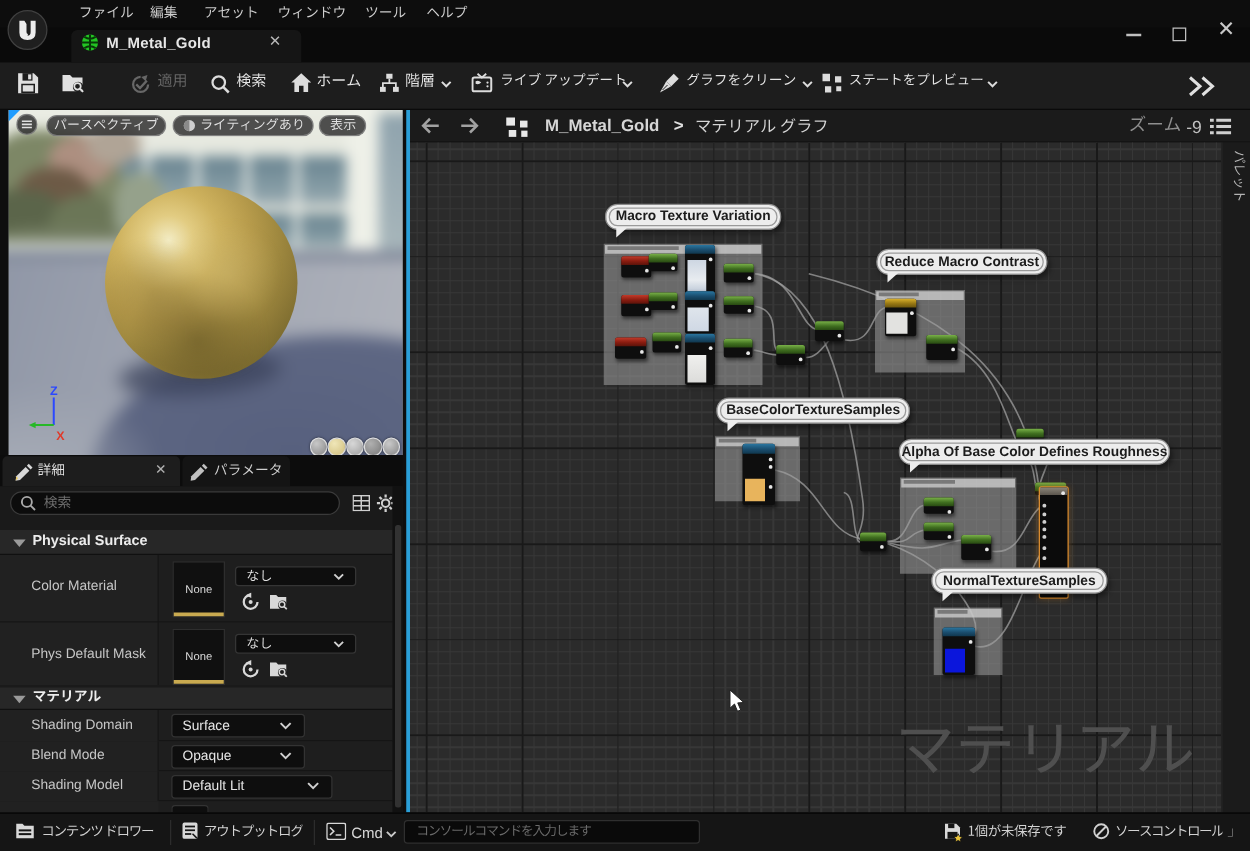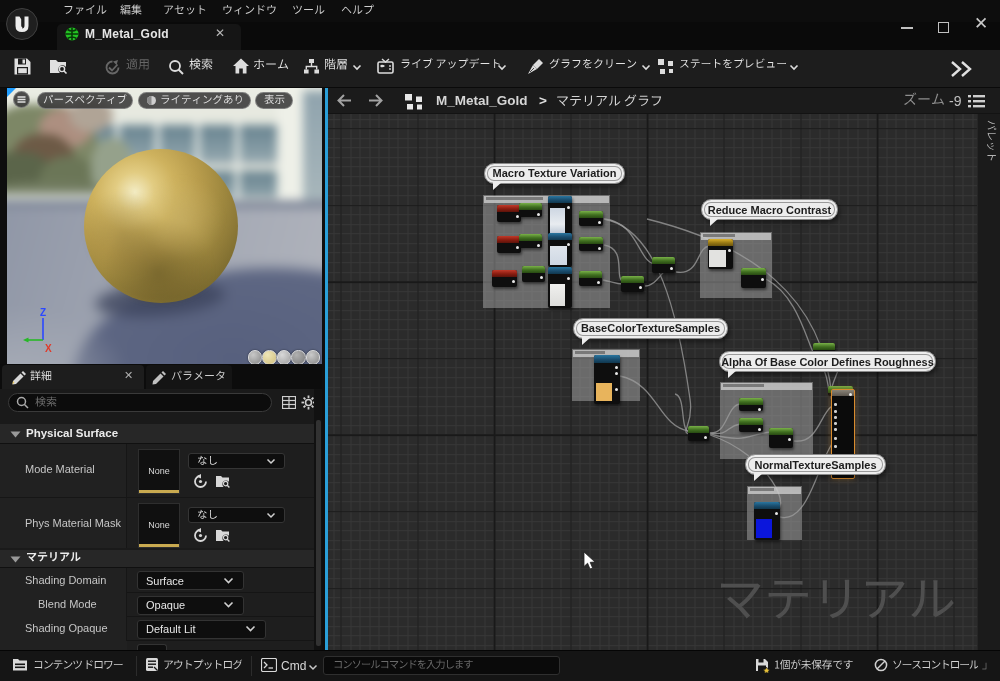--- a/index.html
+++ b/index.html
@@ -278,21 +278,21 @@
       </g>
     </svg>
 <div class="abs" style="left:0px;top:424px;width:314px;height:20px;background:#272727;border-bottom:1px solid #101010"></div>
 <svg class="abs" style="left:10px;top:431.0px" width="11" height="7" viewBox="0 0 11 7">
       <path d="M0.5 0.5 H10.5 L5.5 6.5 Z" fill="#9a9a9a"></path>
     </svg>
 <div class="abs" style="left:26px;top:427.0px;font-size:11.5px;font-weight:bold;color:#ececec">Physical Surface</div>
 <div class="abs" style="left:0px;top:444px;width:314px;height:104px;background:#1e1e1e"></div>
 <div class="abs" style="left:0px;top:444px;width:127px;height:104px;background:#212121;border-right:1px solid #161616"></div>
 <div class="abs" style="left:0px;top:497px;width:314px;height:1px;background:#161616"></div>
-<div class="abs" style="left:25px;top:463px;font-size:11px;color:#c6c6c6">Mode Material</div>
+<div class="abs" style="left:25px;top:463px;font-size:11px;color:#c6c6c6">Color Material</div>
 <div class="abs" style="left:138px;top:449px;width:42px;height:45px;background:#101010;border:1px solid #2e2e2e">
       <div class="abs" style="left:0;top:16px;width:40px;height:12px;font-size:9px;color:#dadada;text-align:center">None</div>
       <div class="abs" style="left:0;top:40px;width:40px;height:2.5px;background:#c9aa50"></div>
     </div>
 <div class="abs row" style="left:188px;top:453px;width:97px;height:16px;background:#0e0e0e;border:1px solid #353535;border-radius:3px;padding-left:8px">
       <svg width="21" height="13" viewBox="0 0 21 13">
         <path d="M1 2.6Q1.3 2.7 1.6 2.7Q2 2.7 2.3 2.7Q2.9 2.7 3.5 2.6Q4.1 2.6 4.7 2.5Q5.4 2.3 6 2.1L6 2.9Q5.5 3.1 4.9 3.2Q4.3 3.3 3.6 3.4Q2.9 3.4 2.3 3.4Q2 3.4 1.7 3.4Q1.4 3.4 1.1 3.4ZM4.7 0.9Q4.7 1.2 4.6 1.5Q4.5 1.9 4.4 2.4Q4.3 2.8 4.1 3.2Q3.9 3.9 3.5 4.8Q3.1 5.6 2.7 6.4Q2.2 7.2 1.8 7.8L1 7.3Q1.3 6.9 1.7 6.4Q2 5.9 2.3 5.3Q2.7 4.7 2.9 4.2Q3.2 3.6 3.3 3.1Q3.5 2.6 3.6 2Q3.8 1.4 3.8 0.8ZM7.2 4.1Q7.2 4.5 7.2 4.7Q7.2 5 7.2 5.3Q7.2 5.5 7.2 5.9Q7.2 6.3 7.3 6.8Q7.3 7.2 7.3 7.6Q7.3 8 7.3 8.3Q7.3 8.7 7.1 9Q6.9 9.4 6.5 9.6Q6.1 9.8 5.5 9.8Q4.9 9.8 4.4 9.6Q4 9.5 3.7 9.1Q3.4 8.8 3.4 8.3Q3.4 7.8 3.7 7.4Q3.9 7.1 4.4 6.9Q4.9 6.7 5.5 6.7Q6.4 6.7 7.1 6.9Q7.8 7.2 8.4 7.6Q9 7.9 9.5 8.3L9 9Q8.7 8.7 8.3 8.5Q8 8.2 7.5 7.9Q7.1 7.7 6.5 7.5Q6 7.4 5.5 7.4Q4.9 7.4 4.5 7.6Q4.2 7.8 4.2 8.2Q4.2 8.6 4.5 8.8Q4.8 9 5.4 9Q5.8 9 6.1 8.9Q6.3 8.7 6.4 8.5Q6.5 8.3 6.5 8Q6.5 7.7 6.5 7.2Q6.5 6.7 6.5 6.2Q6.5 5.7 6.4 5.1Q6.4 4.6 6.4 4.1ZM9.3 4.4Q9 4.2 8.6 3.9Q8.2 3.6 7.7 3.4Q7.3 3.1 6.9 3L7.3 2.3Q7.6 2.5 8 2.6Q8.3 2.8 8.7 3Q9 3.2 9.3 3.4Q9.6 3.6 9.8 3.7Z M14.1 1.1Q14 1.3 14 1.6Q14 1.9 14 2.1Q14 2.6 13.9 3.2Q13.9 3.9 13.9 4.6Q13.9 5.3 13.9 6Q13.8 6.8 13.8 7.4Q13.8 7.9 14.1 8.3Q14.3 8.6 14.7 8.8Q15.1 8.9 15.6 8.9Q16.3 8.9 16.9 8.7Q17.4 8.5 17.9 8.2Q18.3 7.9 18.7 7.5Q19 7.2 19.3 6.7L19.9 7.5Q19.7 7.8 19.3 8.2Q18.9 8.6 18.3 9Q17.8 9.3 17.1 9.6Q16.4 9.8 15.5 9.8Q14.8 9.8 14.2 9.5Q13.6 9.3 13.3 8.8Q13 8.3 13 7.4Q13 7 13 6.4Q13 5.8 13 5.2Q13 4.6 13.1 4Q13.1 3.4 13.1 2.9Q13.1 2.4 13.1 2.1Q13.1 1.8 13.1 1.6Q13.1 1.3 13 1.1Z" fill="#e0e0e0"></path>
       </svg>
       <svg style="position:absolute;right:8px" width="10" height="7" viewBox="0 0 10 7">
         <path d="M1.5 1.5 L5 5 L8.5 1.5" stroke="#d0d0d0" stroke-width="1.5" fill="none"></path>
@@ -302,21 +302,21 @@
       <path d="M13 7.5 A5.5 5.5 0 1 1 7.5 2" stroke="#d8d8d8" stroke-width="1.8" fill="none"></path>
       <path d="M8 0 L3.5 2.2 L8 4.4 Z" fill="#d8d8d8"></path>
       <circle cx="7.5" cy="7.5" r="1.6" fill="#d8d8d8"></circle>
     </svg>
 <svg class="abs" style="left:215px;top:474px" width="16" height="15" viewBox="0 0 16 15">
       <path d="M1 2 H6 L7.5 3.5 H14 V13 H1 Z" fill="#d8d8d8"></path>
       <circle cx="11" cy="10" r="3.6" fill="#1e1e1e"></circle>
       <circle cx="10.6" cy="9.6" r="2.2" fill="none" stroke="#d8d8d8" stroke-width="1.2"></circle>
       <line x1="12.2" y1="11.2" x2="14.4" y2="13.4" stroke="#d8d8d8" stroke-width="1.4"></line>
     </svg>
-<div class="abs" style="left:25px;top:517px;font-size:11px;color:#c6c6c6">Phys Material Mask</div>
+<div class="abs" style="left:25px;top:517px;font-size:11px;color:#c6c6c6">Phys Default Mask</div>
 <div class="abs" style="left:138px;top:503px;width:42px;height:45px;background:#101010;border:1px solid #2e2e2e">
       <div class="abs" style="left:0;top:16px;width:40px;height:12px;font-size:9px;color:#dadada;text-align:center">None</div>
       <div class="abs" style="left:0;top:40px;width:40px;height:2.5px;background:#c9aa50"></div>
     </div>
 <div class="abs row" style="left:188px;top:507px;width:97px;height:16px;background:#0e0e0e;border:1px solid #353535;border-radius:3px;padding-left:8px">
       <svg width="21" height="13" viewBox="0 0 21 13">
         <path d="M1 2.6Q1.3 2.7 1.6 2.7Q2 2.7 2.3 2.7Q2.9 2.7 3.5 2.6Q4.1 2.6 4.7 2.5Q5.4 2.3 6 2.1L6 2.9Q5.5 3.1 4.9 3.2Q4.3 3.3 3.6 3.4Q2.9 3.4 2.3 3.4Q2 3.4 1.7 3.4Q1.4 3.4 1.1 3.4ZM4.7 0.9Q4.7 1.2 4.6 1.5Q4.5 1.9 4.4 2.4Q4.3 2.8 4.1 3.2Q3.9 3.9 3.5 4.8Q3.1 5.6 2.7 6.4Q2.2 7.2 1.8 7.8L1 7.3Q1.3 6.9 1.7 6.4Q2 5.9 2.3 5.3Q2.7 4.7 2.9 4.2Q3.2 3.6 3.3 3.1Q3.5 2.6 3.6 2Q3.8 1.4 3.8 0.8ZM7.2 4.1Q7.2 4.5 7.2 4.7Q7.2 5 7.2 5.3Q7.2 5.5 7.2 5.9Q7.2 6.3 7.3 6.8Q7.3 7.2 7.3 7.6Q7.3 8 7.3 8.3Q7.3 8.7 7.1 9Q6.9 9.4 6.5 9.6Q6.1 9.8 5.5 9.8Q4.9 9.8 4.4 9.6Q4 9.5 3.7 9.1Q3.4 8.8 3.4 8.3Q3.4 7.8 3.7 7.4Q3.9 7.1 4.4 6.9Q4.9 6.7 5.5 6.7Q6.4 6.7 7.1 6.9Q7.8 7.2 8.4 7.6Q9 7.9 9.5 8.3L9 9Q8.7 8.7 8.3 8.5Q8 8.2 7.5 7.9Q7.1 7.7 6.5 7.5Q6 7.4 5.5 7.4Q4.9 7.4 4.5 7.6Q4.2 7.8 4.2 8.2Q4.2 8.6 4.5 8.8Q4.8 9 5.4 9Q5.8 9 6.1 8.9Q6.3 8.7 6.4 8.5Q6.5 8.3 6.5 8Q6.5 7.7 6.5 7.2Q6.5 6.7 6.5 6.2Q6.5 5.7 6.4 5.1Q6.4 4.6 6.4 4.1ZM9.3 4.4Q9 4.2 8.6 3.9Q8.2 3.6 7.7 3.4Q7.3 3.1 6.9 3L7.3 2.3Q7.6 2.5 8 2.6Q8.3 2.8 8.7 3Q9 3.2 9.3 3.4Q9.6 3.6 9.8 3.7Z M14.1 1.1Q14 1.3 14 1.6Q14 1.9 14 2.1Q14 2.6 13.9 3.2Q13.9 3.9 13.9 4.6Q13.9 5.3 13.9 6Q13.8 6.8 13.8 7.4Q13.8 7.9 14.1 8.3Q14.3 8.6 14.7 8.8Q15.1 8.9 15.6 8.9Q16.3 8.9 16.9 8.7Q17.4 8.5 17.9 8.2Q18.3 7.9 18.7 7.5Q19 7.2 19.3 6.7L19.9 7.5Q19.7 7.8 19.3 8.2Q18.9 8.6 18.3 9Q17.8 9.3 17.1 9.6Q16.4 9.8 15.5 9.8Q14.8 9.8 14.2 9.5Q13.6 9.3 13.3 8.8Q13 8.3 13 7.4Q13 7 13 6.4Q13 5.8 13 5.2Q13 4.6 13.1 4Q13.1 3.4 13.1 2.9Q13.1 2.4 13.1 2.1Q13.1 1.8 13.1 1.6Q13.1 1.3 13 1.1Z" fill="#e0e0e0"></path>
       </svg>
       <svg style="position:absolute;right:8px" width="10" height="7" viewBox="0 0 10 7">
         <path d="M1.5 1.5 L5 5 L8.5 1.5" stroke="#d0d0d0" stroke-width="1.5" fill="none"></path>
@@ -343,27 +343,27 @@
       </svg>
     </div>
 <div class="abs" style="left:0px;top:568px;width:314px;height:25px;background:#1e1e1e;border-bottom:1px solid #151515"></div>
 <div class="abs" style="left:0px;top:568px;width:127px;height:25px;background:#212121;border-right:1px solid #161616"></div>
 <div class="abs" style="left:25px;top:573.5px;font-size:11px;color:#c6c6c6">Shading Domain</div>
 <div class="abs row" style="left:137px;top:571.0px;width:107px;height:19px;background:#0e0e0e;border:1px solid #333;border-radius:3px;padding-left:8px;font-size:11px;color:#e6e6e6">Surface<svg style="position:absolute;right:9px" width="11" height="8" viewBox="0 0 11 8">
         <path d="M1.5 1.5 L5.5 5.5 L9.5 1.5" stroke="#d0d0d0" stroke-width="1.6" fill="none"></path>
       </svg></div>
 <div class="abs" style="left:0px;top:593px;width:314px;height:24px;background:#1e1e1e;border-bottom:1px solid #151515"></div>
 <div class="abs" style="left:0px;top:593px;width:127px;height:24px;background:#212121;border-right:1px solid #161616"></div>
-<div class="abs" style="left:38px;top:598.0px;font-size:11px;color:#c6c6c6">Blend Mode</div>
+<div class="abs" style="left:25px;top:598.0px;font-size:11px;color:#c6c6c6">Blend Mode</div>
 <div class="abs row" style="left:137px;top:595.5px;width:107px;height:19px;background:#0e0e0e;border:1px solid #333;border-radius:3px;padding-left:8px;font-size:11px;color:#e6e6e6">Opaque<svg style="position:absolute;right:9px" width="11" height="8" viewBox="0 0 11 8">
         <path d="M1.5 1.5 L5.5 5.5 L9.5 1.5" stroke="#d0d0d0" stroke-width="1.6" fill="none"></path>
       </svg></div>
 <div class="abs" style="left:0px;top:617px;width:314px;height:24px;background:#1e1e1e;border-bottom:1px solid #151515"></div>
 <div class="abs" style="left:0px;top:617px;width:127px;height:24px;background:#212121;border-right:1px solid #161616"></div>
-<div class="abs" style="left:25px;top:622.0px;font-size:11px;color:#c6c6c6">Shading Opaque</div>
+<div class="abs" style="left:25px;top:622.0px;font-size:11px;color:#c6c6c6">Shading Model</div>
 <div class="abs row" style="left:137px;top:619.5px;width:129px;height:19px;background:#0e0e0e;border:1px solid #333;border-radius:3px;padding-left:8px;font-size:11px;color:#e6e6e6">Default Lit<svg style="position:absolute;right:9px" width="11" height="8" viewBox="0 0 11 8">
         <path d="M1.5 1.5 L5.5 5.5 L9.5 1.5" stroke="#d0d0d0" stroke-width="1.6" fill="none"></path>
       </svg></div>
 <div class="abs" style="left:0px;top:641px;width:314px;height:9px;background:#1e1e1e"></div>
 <div class="abs" style="left:0px;top:641px;width:127px;height:9px;background:#212121"></div>
 <div class="abs" style="left:137px;top:644px;width:30px;height:6px;background:#0e0e0e;border:1px solid #333;border-radius:3px 3px 0 0;border-bottom:none"></div>
 <div class="abs" style="left:314px;top:389px;width:8px;height:261px;background:#111111"></div>
 <div class="abs" style="left:315.5px;top:420px;width:5px;height:226px;background:#323232;border-radius:2px"></div>
 <div class="abs" style="left:325px;top:88px;width:675px;height:562px;background:#1b1b1b"></div>
 <div class="abs" style="left:325px;top:88px;width:2.5px;height:562px;background:#2a9fd8"></div>

